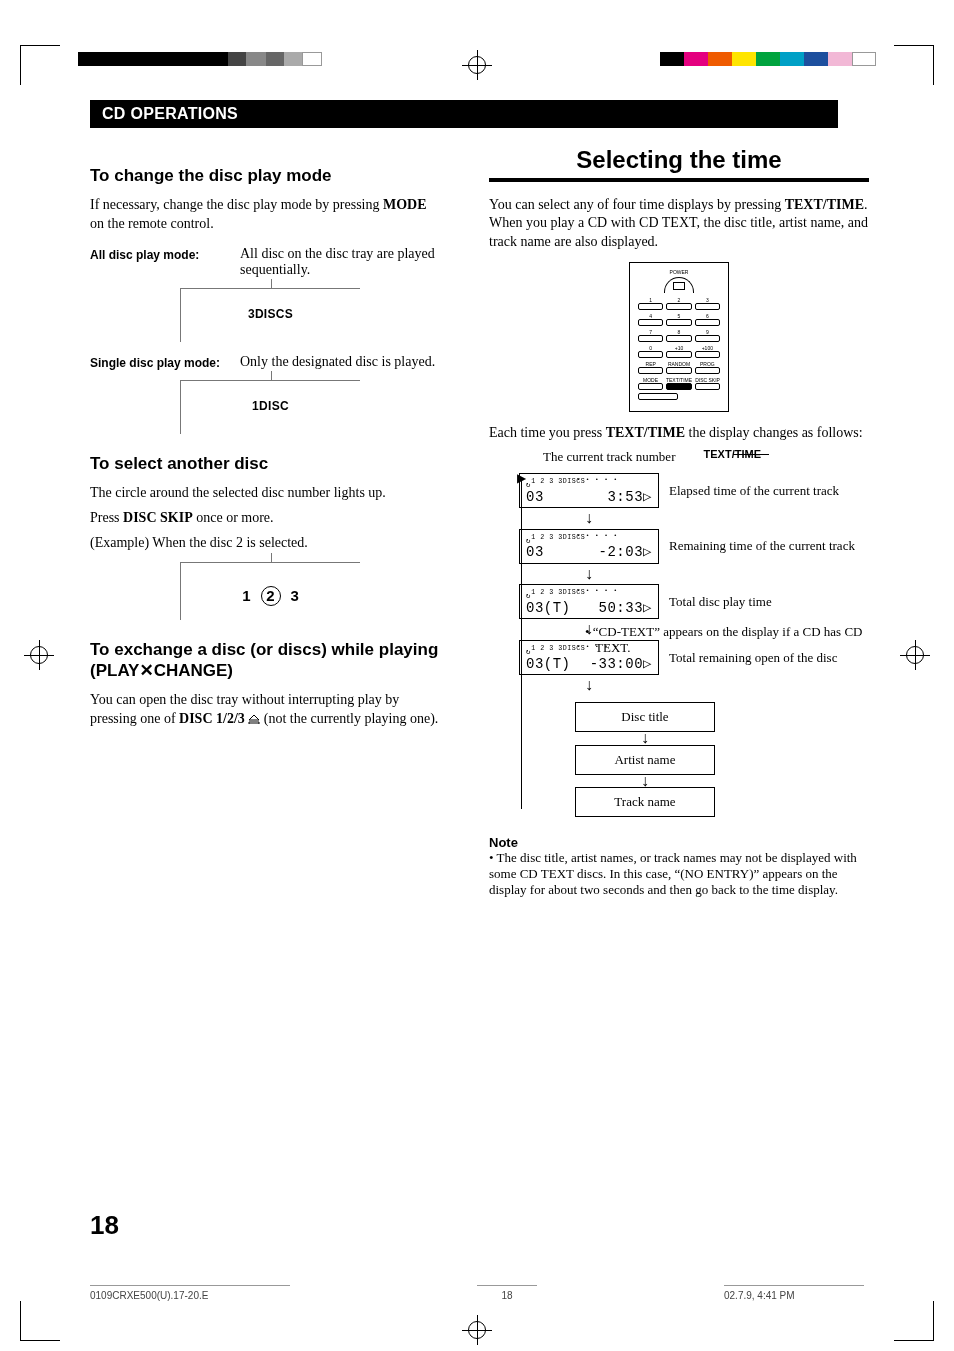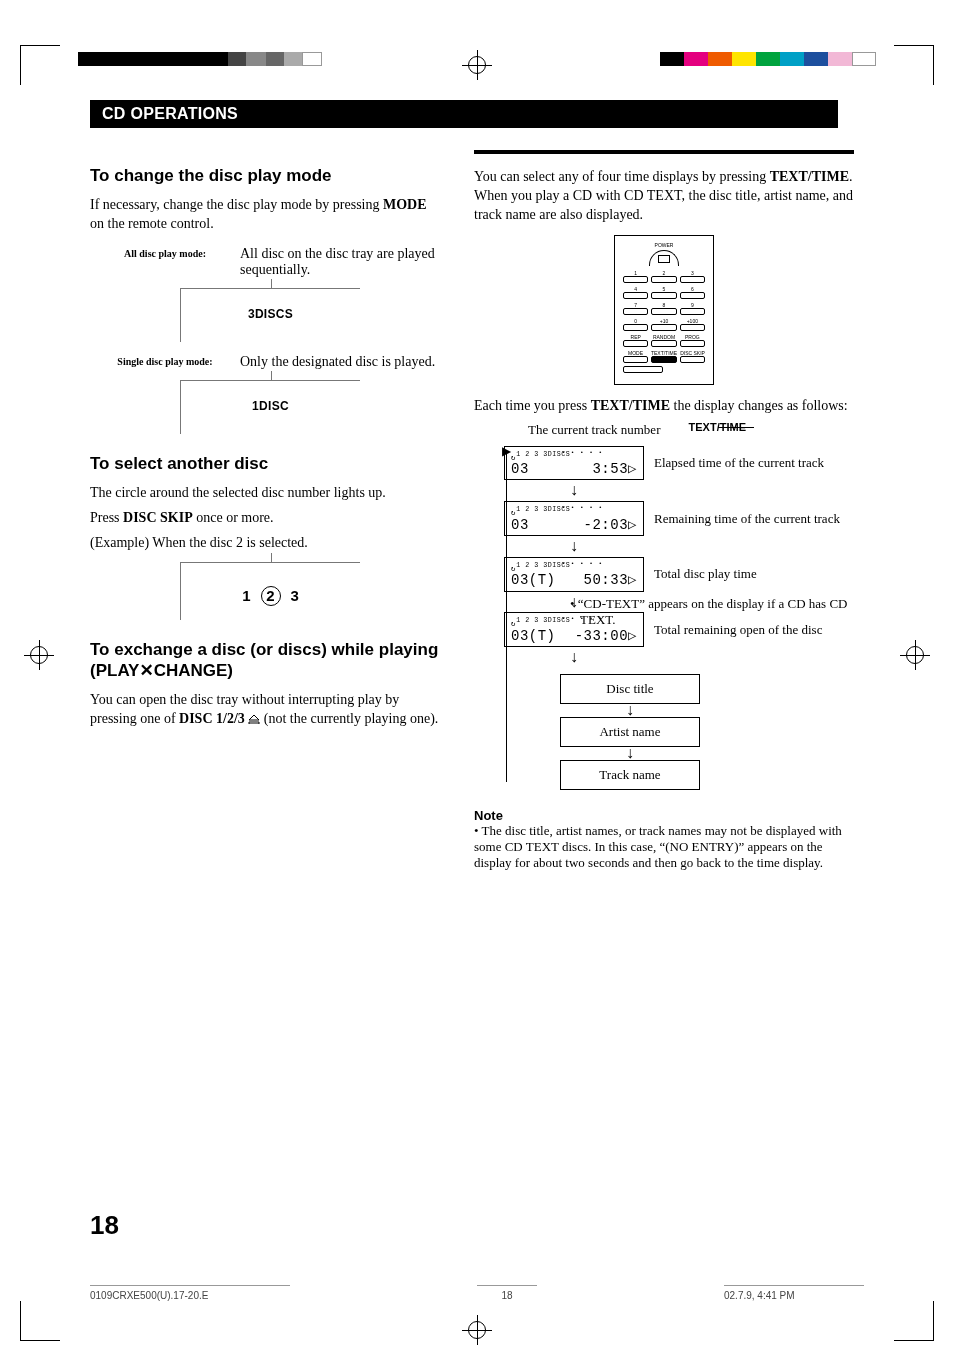--- a/index.html
+++ b/index.html
@@ -51,40 +51,40 @@
   }
   .topbars-right .cc { width:24px; height:14px; }
   .c-r{background:#e4007f;} .c-o{background:#ef5b00;} .c-y{background:#ffe500;}
   .c-g{background:#00a33e;} .c-c{background:#00a0c6;} .c-b{background:#1d4f9e;}
   .c-p{background:#f2b8d6;} .c-k{background:#000;} .c-sp{background:#fff;border:1px solid #999;width:20px;}
 
   .content {
     padding: 10px 90px 0 90px;
     display: grid;
     grid-template-columns: 350px 380px;
-    column-gap: 34px;
+    column-gap: 49px;
   }
   .section-header {
     background: #000; color: #fff; font-family: Arial, Helvetica, sans-serif;
     font-weight: bold; padding: 5px 12px; font-size: 16px; letter-spacing: .3px;
     margin-bottom: 18px; grid-column: 1 / -1; width: 748px;
   }
   .left-col { font-size: 14px; }
   .right-col { font-size: 14px; }
 
   h2.sub {
     font-family: Arial, Helvetica, sans-serif;
     font-weight: bold; font-size: 17px; margin: 20px 0 10px 0;
   }
   p { margin: 6px 0; line-height: 1.35; }
 
   .mode-row { display:flex; margin-top: 12px; }
   .mode-label {
-    font-family: Liberation Serif, serif; font-weight:bold; font-size:10px;
-    width: 150px; flex-shrink:0; padding-top:2px;text-align:center;
+    font-family: Liberation Sans, sans-serif; font-weight:bold; font-size:12px;
+    width: 150px; flex-shrink:0; padding-top:2px;
   }
   .mode-desc { font-size: 14px; }
 
   .callout {
     margin: 10px 0 6px 90px; width: 180px; height: 54px;
     border-left: 1px solid #777; border-top: 1px solid #777;
     position: relative; font-family: Arial, sans-serif; font-size: 12px; font-weight:bold;
   }
   .callout::before { content:''; position:absolute; left:50%; top:-10px; height:10px; border-left:1px solid #777; }
   .callout .inner { padding-top: 18px; text-align:center; letter-spacing:.3px; }
@@ -261,20 +261,21 @@
         <span>You can open the disc tray without interrupting play by pressing one of </span><b>DISC 1/2/3</b>
         <span class="eject-icon"><svg width="12" height="10" viewBox="0 0 12 10">
               <path d="M1 6 L6 1 L11 6 Z M1 8 H11 V10 H1 Z" fill="none" stroke="#000" stroke-width="1"></path>
             </svg></span>
         <span> (not the currently playing one).</span>
       </p>
     </div>
 
     <div class="right-col">
       <div class="big-title">
+        <div>Selecting the time</div>
       </div>
       <div class="title-rule"></div>
 
       <p>
         <span>You can select any of four time displays by pressing </span><b>TEXT/TIME</b><span>. When you play a CD with CD TEXT, the disc title, artist name, and track name are also displayed.</span>
       </p>
 
       <div class="remote-wrap">
         <div class="tt-label">TEXT/TIME</div>
         <div class="tt-line"></div>

